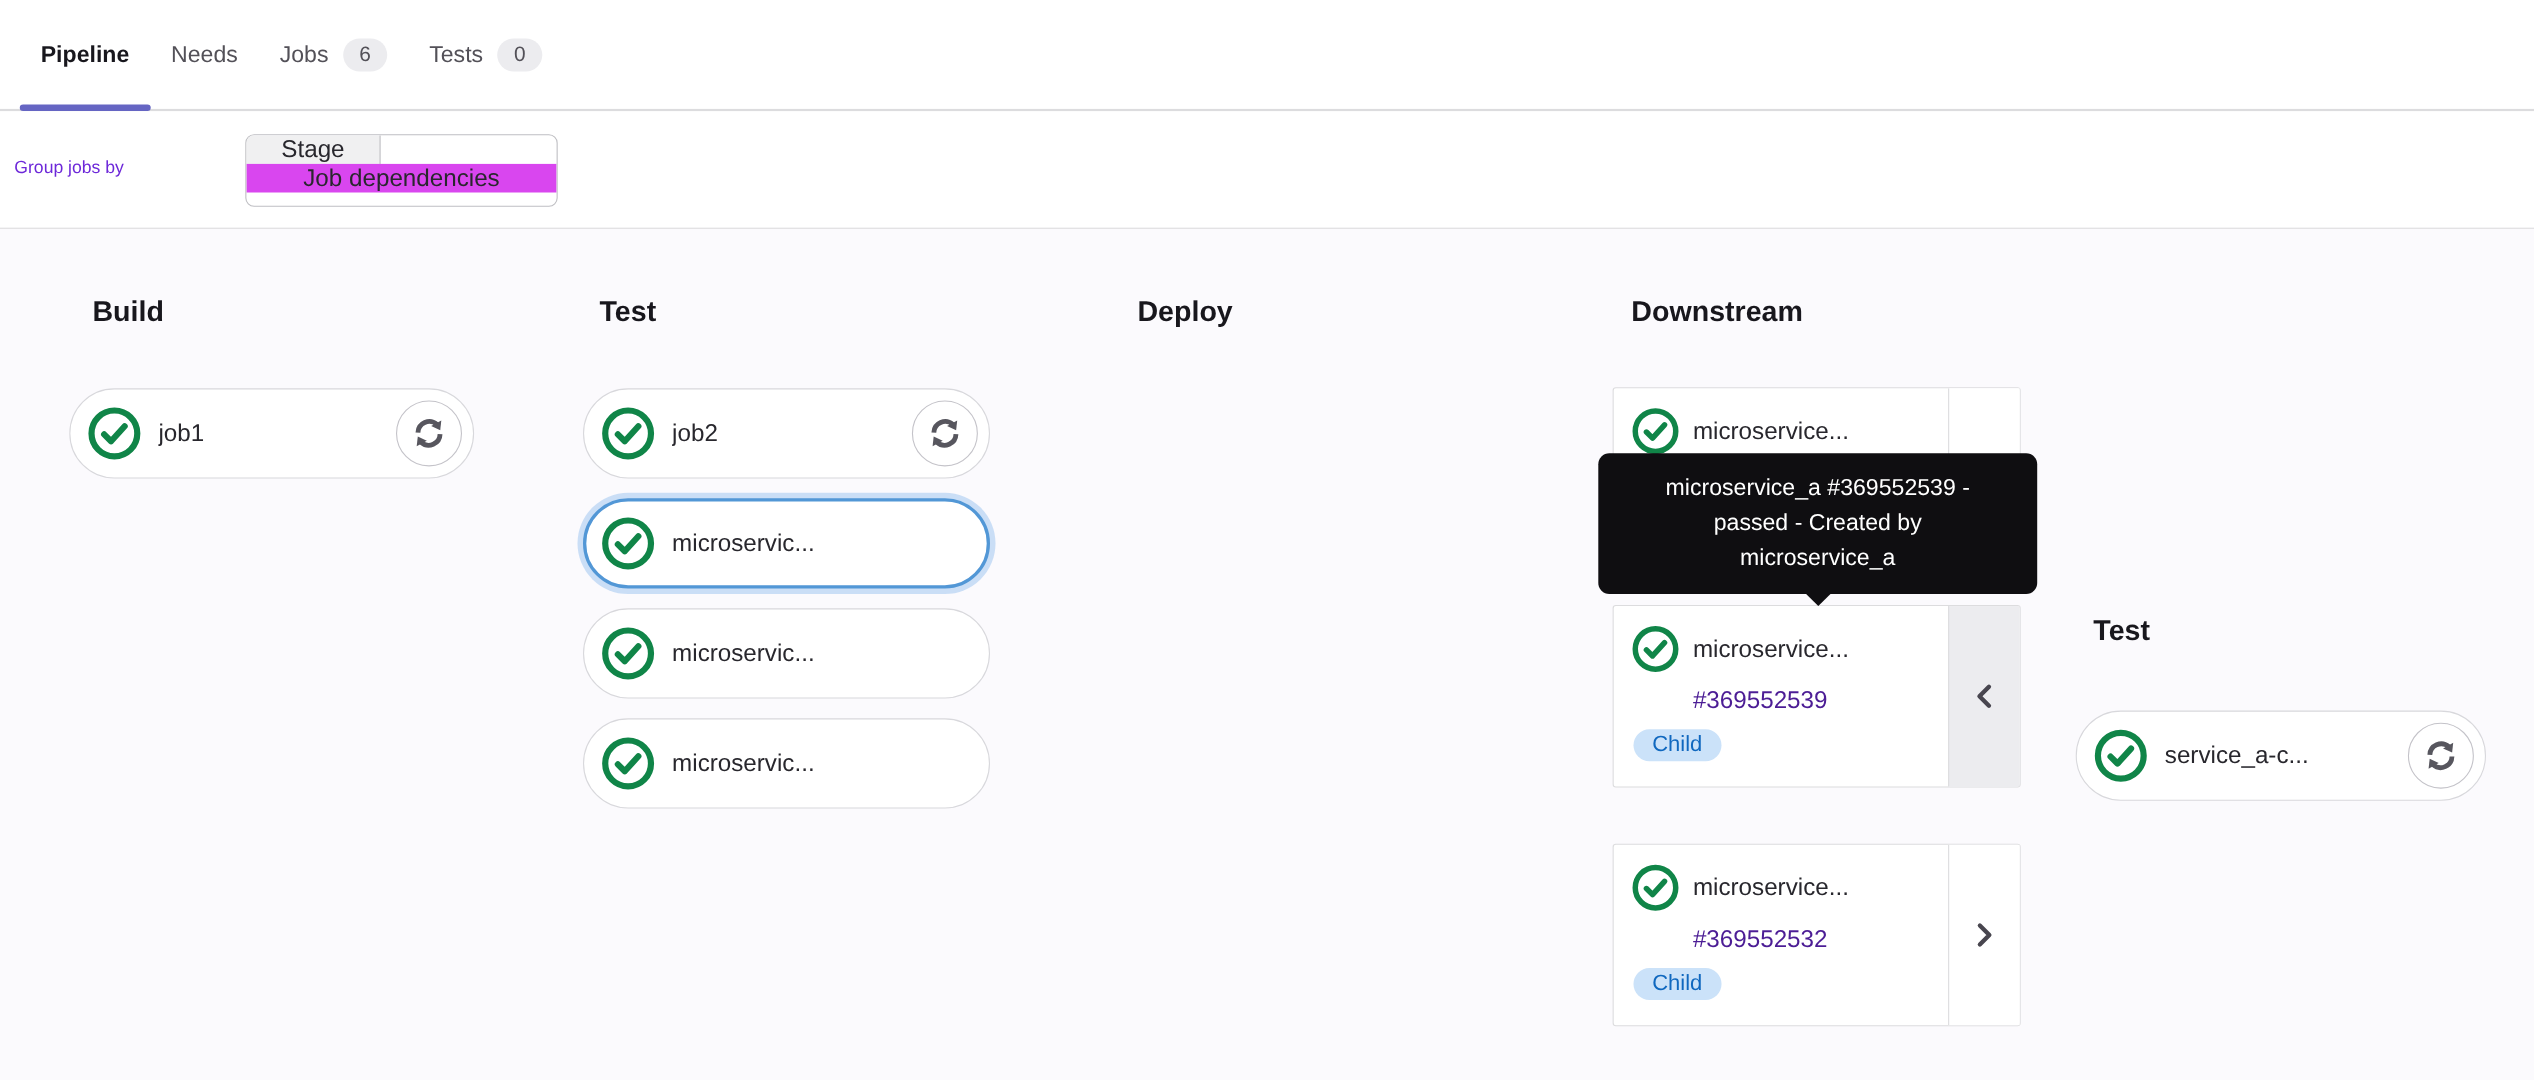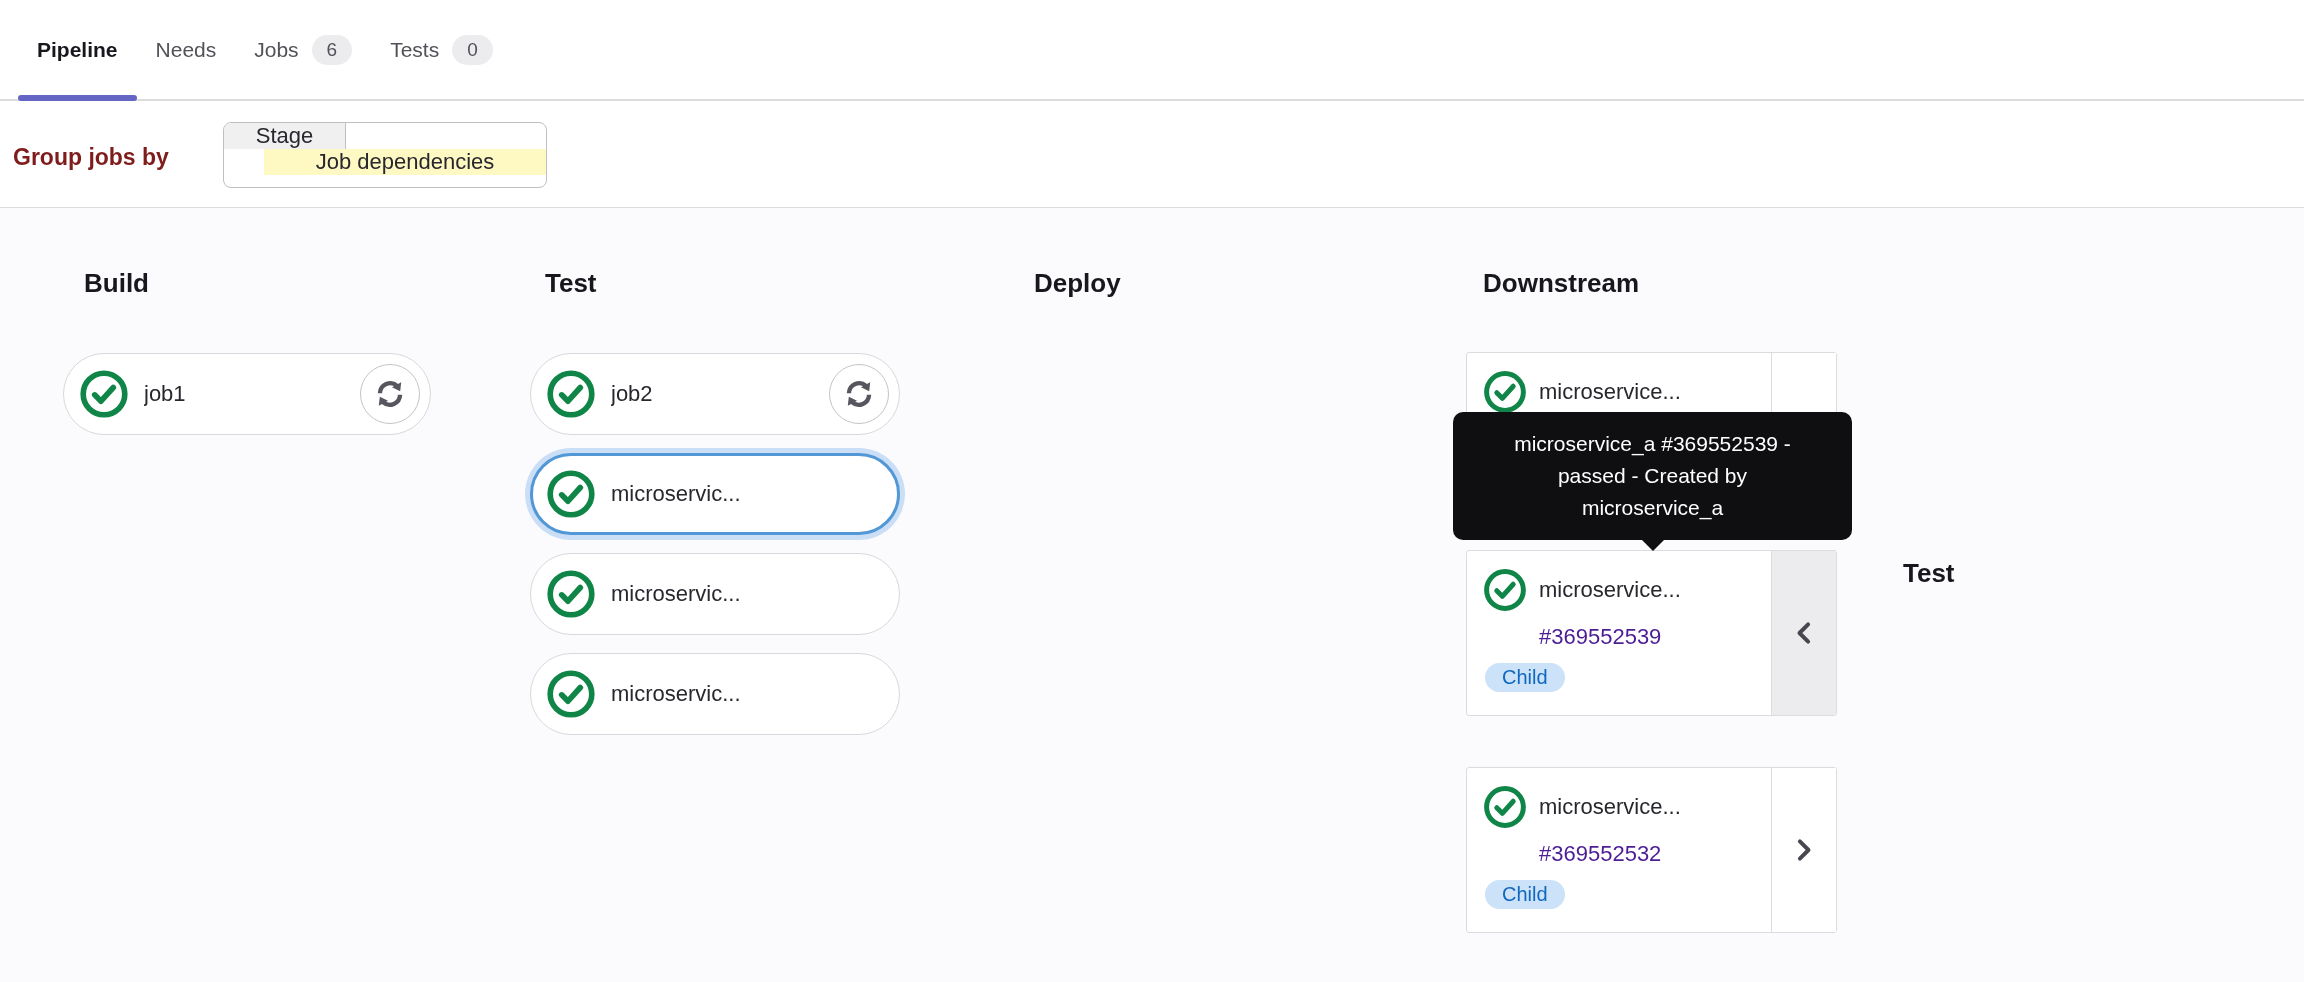--- a/index.html
+++ b/index.html
@@ -37,38 +37,38 @@
   .tab-count {
     background:#ececef; color:#535158;
     border-radius:999px;
     padding:4px 15px;
     font-size:19px;
   }
 
   
   .group-label {
     position:absolute; left:13px; top:144px;
-    font-size:23px; font-weight:700; color:#7f1d1d;
+    font-size:16px; font-weight:400; color:#6d28d9;
   }
   .segmented {
     position:absolute; left:223px; top:122px; height:66px;
     display:flex; align-items:stretch;
     border:1px solid #bfbfc3; border-radius:8px;
     background:#fff; overflow:hidden;flex-direction:column;
   }
   .segment {
     display:flex; align-items:center; justify-content:center;
     font-size:22px; color:#28272d; cursor:pointer;
   }
   .segment.selected {
     width:122px;
     background:#f0f0f1;
     border-right:1px solid #bfbfc3;
   }
-  .segment.unselected { width:282px; background:#fef9c3;margin-left:40px; }
+  .segment.unselected { width:282px; background:#d946ef; }
 
   
   .pipeline-area {
     position:absolute; top:207px; left:0; right:0; bottom:0;
     background:#fbfafd;
     border-top:1px solid #dcdcde;
   }
   .stage-title {
     position:absolute;
     font-size:26px; font-weight:700; color:#18171d;
@@ -304,16 +304,27 @@
       <a class="ds-link">#369552532</a>
       <span class="ds-badge">Child</span>
     </div>
     <div class="ds-action">
       <svg width="30" height="30" viewBox="0 0 16 16">
           <path d="M5.8 3.4 10.4 8l-4.6 4.6" fill="none" stroke="#48464f" stroke-width="2.1" stroke-linecap="round" stroke-linejoin="round"></path>
         </svg>
     </div>
   </div>
 
+  <div class="job-pill p-svc">
+    <svg class="status-svg" width="52" height="52" viewBox="0 0 24 24">
+        <use href="#icon-check-circle"></use>
+      </svg>
+    <span class="job-name">service_a-c...</span>
+    <button class="retry-btn">
+      <svg width="34" height="34" viewBox="0 0 24 24">
+          <use href="#icon-retry"></use>
+        </svg>
+    </button>
+  </div>
 
   <div class="tooltip">microservice_a #369552539 - passed - Created by microservice_a</div>
 
 </div>
 
 </body></html>

